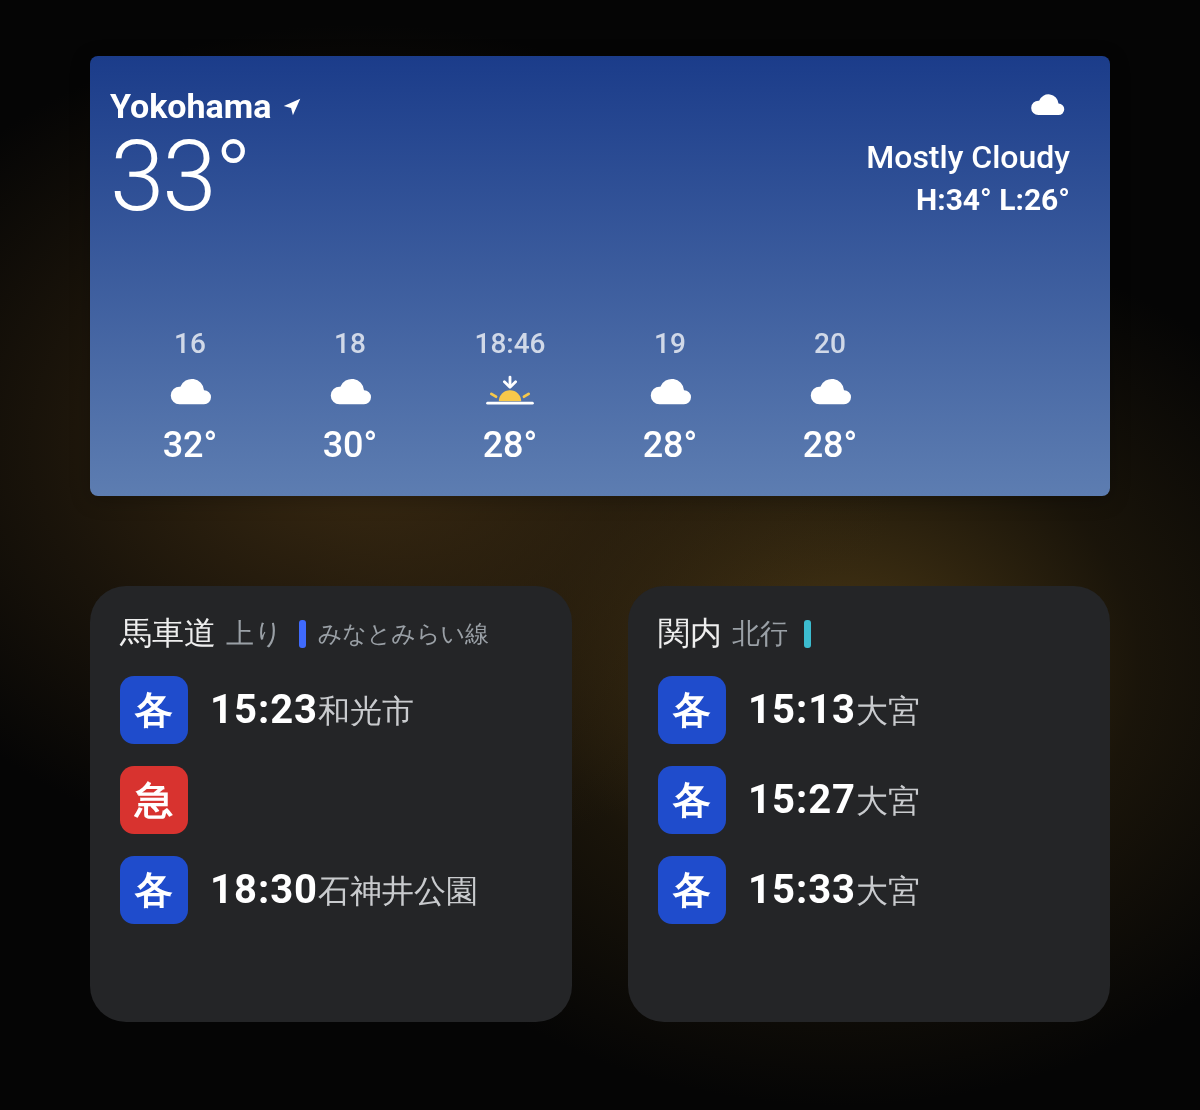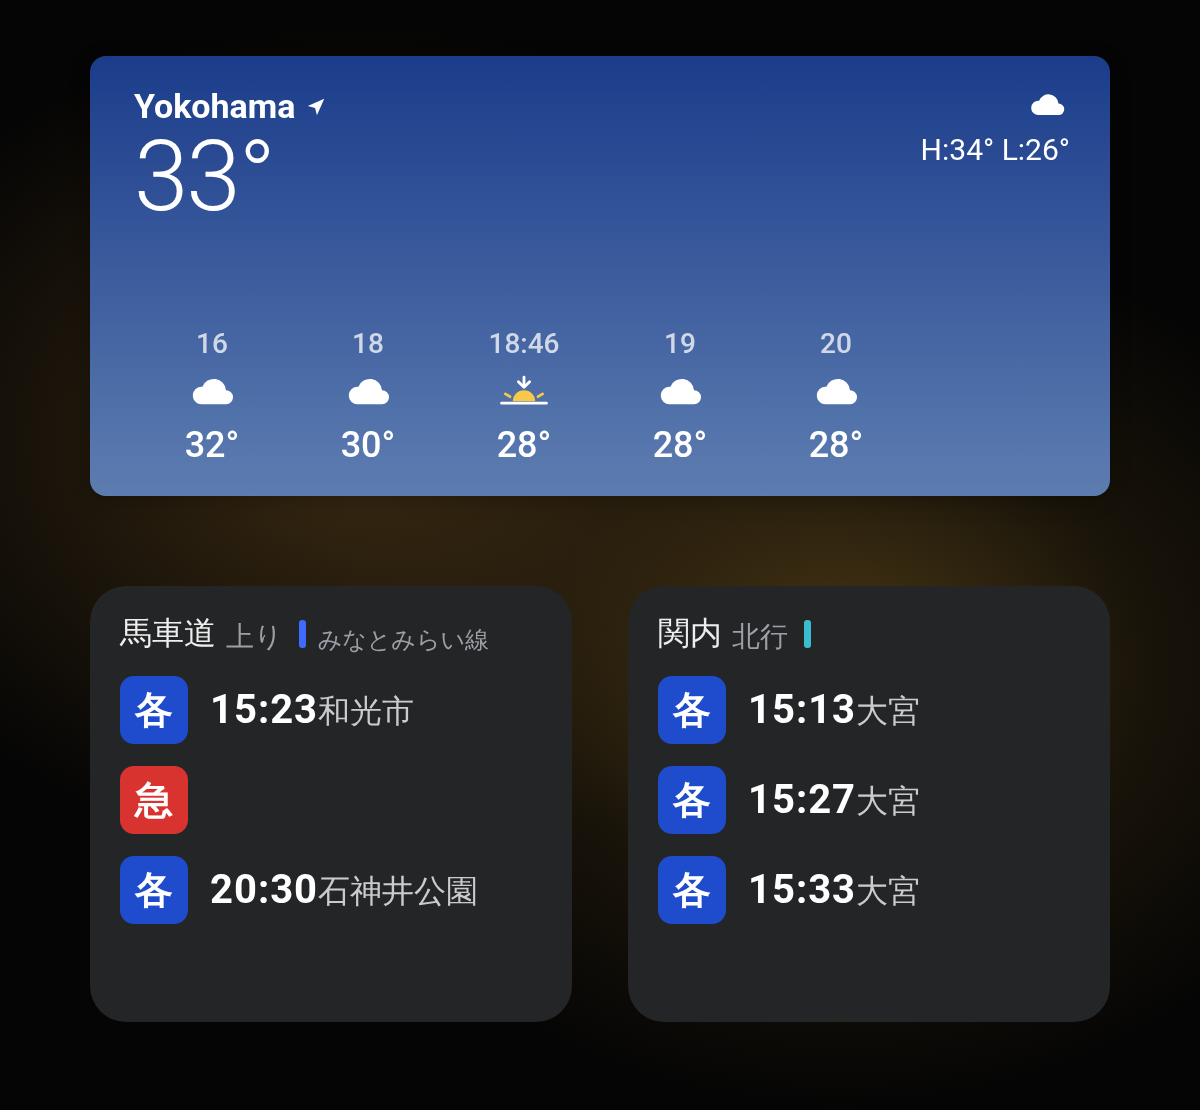--- a/index.html
+++ b/index.html
@@ -24,23 +24,23 @@
     overflow:hidden;
     box-sizing:border-box;
     padding:56px 90px 60px 90px;
   }
   *{box-sizing:border-box;}
 
   
   .weather{
     width:100%;
     height:440px;
-    border-radius:16px;
+    border-radius:8px;
     background:linear-gradient(180deg,var(--weather-top) 0%,var(--weather-bottom) 100%);
-    padding:30px 40px 24px 44px;
+    padding:30px 40px 24px 20px;
     display:flex;
     flex-direction:column;
     box-shadow:0 4px 20px rgba(0,0,0,0.25);
   }
   .weather-top{
     display:flex;
     justify-content:space-between;
     align-items:flex-start;
   }
   .weather-left .loc-row{
@@ -49,21 +49,21 @@
   }
   .weather-left .temp{
     font-size:98px;font-weight:300;line-height:1;
     margin-top:2px;letter-spacing:-2px;
   }
   .weather-right{
     display:flex;flex-direction:column;align-items:flex-end;gap:6px;
     padding-top:2px;
   }
   .cond{font-size:32px;font-weight:500;margin-top:6px;}
-  .hilo{font-size:30px;font-weight:400;text-align:right;}
+  .hilo{font-size:30px;font-weight:700;text-align:right;}
 
   .forecast-row{
     margin-top:auto;
     display:grid;
     grid-template-columns:repeat(6,1fr);
     gap:0;
     padding-bottom:6px;
     text-align:center;
   }
   .fc{display:flex;flex-direction:column;align-items:center;gap:12px;}
@@ -78,21 +78,21 @@
     gap:56px;
     margin-top:90px;
   }
   .transit{
     background:var(--card-dark);
     border-radius:36px;
     padding:26px 30px 30px 30px;
     height:436px;
   }
   .transit-header{
-    display:flex;align-items:flex-end;gap:10px;
+    display:flex;align-items:center;gap:10px;
     margin-bottom:20px;
     white-space:nowrap;
   }
   .station{font-size:32px;font-weight:500;color:#eee;}
   .direction{font-size:28px;color:var(--muted);font-weight:500;}
   .line-bar{width:7px;height:28px;border-radius:3px;margin-left:6px;margin-right:2px;align-self:center;}
   .line-bar.blue{background:var(--blue-accent);}
   .line-bar.teal{background:var(--teal-accent);}
   .line-name{font-size:24px;color:var(--muted);font-weight:500;}
 
@@ -128,20 +128,21 @@
         </span>
       </div>
       <div class="temp">33°</div>
     </div>
     <div class="weather-right">
       <span>
         <svg class="cloud-svg small" viewBox="0 0 64 40" fill="#fff">
             <path d="M48 18a14 14 0 0 0-27-4 10 10 0 0 0-11 10 10 10 0 0 0 10 10h28a8 8 0 0 0 0-16z"></path>
           </svg>
       </span>
+      <div class="cond">Mostly Cloudy</div>
       <div class="hilo">H:34° L:26°</div>
     </div>
   </div>
 
   <div class="forecast-row">
     <div class="fc">
       <div class="fc-time">16</div>
       <div class="fc-icon">
         <svg class="cloud-svg" viewBox="0 0 64 40" fill="#fff">
             <path d="M48 18a14 14 0 0 0-27-4 10 10 0 0 0-11 10 10 10 0 0 0 10 10h28a8 8 0 0 0 0-16z"></path>
@@ -210,21 +211,21 @@
           <div class="dep-time">15:23</div>
           <div class="dep-dest">和光市</div>
         </div>
       </div>
       <div class="dep">
         <div class="badge red">急</div>
       </div>
       <div class="dep">
         <div class="badge blue">各</div>
         <div class="dep-info">
-          <div class="dep-time">20:30</div>
+          <div class="dep-time">18:30</div>
           <div class="dep-dest">石神井公園</div>
         </div>
       </div>
     </div>
   </div>
 
   <div class="transit">
     <div class="transit-header">
       <span class="station">関内</span>
       <span class="direction">北行</span>

